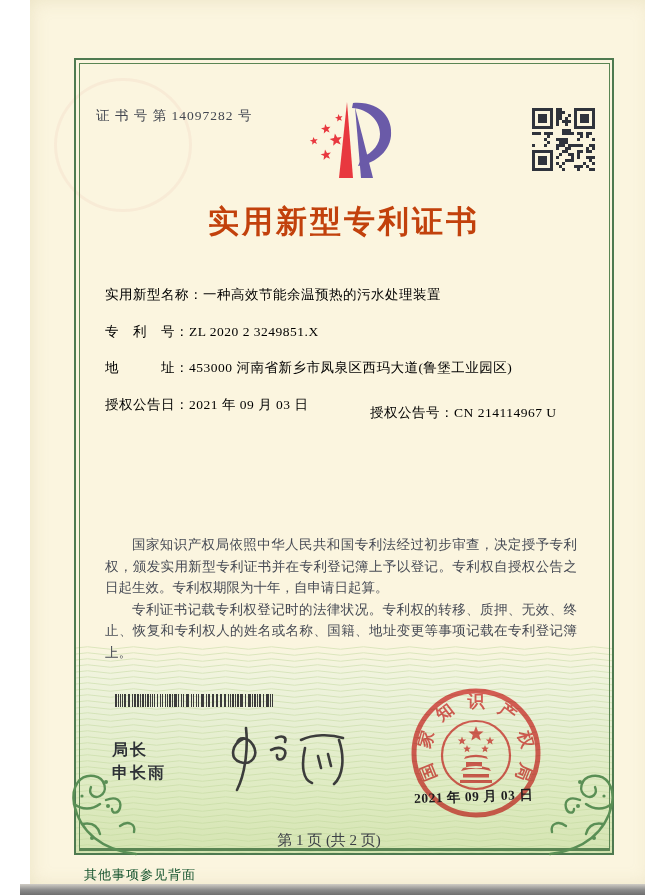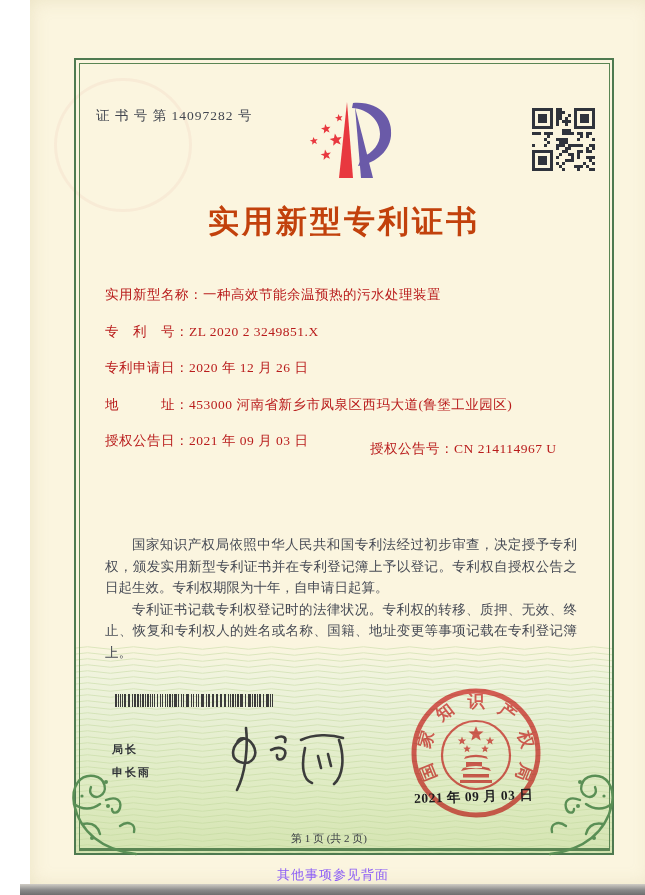--- a/index.html
+++ b/index.html
@@ -18,36 +18,36 @@
       background:linear-gradient(180deg,rgba(238,243,221,0) 0,rgba(238,243,221,.85) 14%,
                  #e9f0d6 32%,#ddeabf 75%,#d5e4b2 100%);}
   .waves{position:absolute;left:0;top:0;width:100%;height:100%;}
   
   .frame{left:54px;top:58px;width:540px;height:797px;border:2px solid #4e7a50;box-sizing:border-box;}
   .frame-inner{position:absolute;inset:2.5px;border:1px solid #5a8553;border-bottom-width:3px;}
   
   .cert-no{left:76px;top:107px;font-size:13.5px;letter-spacing:1px;color:#424650;}
   .title{left:54px;top:201px;width:540px;text-align:center;font-size:31px;font-weight:600;
          letter-spacing:3px;color:#c2410c;}
-  .fields{left:85px;top:286px;width:490px;font-size:13.5px;letter-spacing:.5px;color:#b91c1c;}
+  .fields{left:85px;top:286px;width:490px;font-size:13.5px;letter-spacing:.5px;color:#000000;}
   .frow{height:36.6px;position:relative;white-space:nowrap;}
   .grant-right{position:absolute;left:265px;top:8px;}
   .paras{left:85px;top:534px;width:472px;font-size:13.5px;line-height:21.5px;
          text-align:justify;color:#474b55;}
   .paras p{margin:0;text-indent:2em;}
   .signer{left:92px;top:738px;font-family:Liberation Serif, serif;
-          font-size:11px;font-weight:700;letter-spacing:2px;line-height:23px;color:#2f3237;}
+          font-size:16px;font-weight:700;letter-spacing:2px;line-height:23px;color:#2f3237;}
   .signature{left:193px;top:724px;}
   .barcode{left:95px;top:694px;}
   .seal{left:388px;top:685px;opacity:.85;mix-blend-mode:multiply;}
   .seal-date{left:394px;top:788px;font-size:13.5px;font-weight:600;letter-spacing:.5px;
              color:#1d1d1f;transform:rotate(-2deg);}
-  .page-note{left:54px;top:831px;width:510px;text-align:center;font-size:11px;color:#3c4046;}
-  .back-note{left:58px;top:866px;width:510px;text-align:center;font-size:13px;
-             letter-spacing:1px;color:#8b5cf6;}
+  .page-note{left:54px;top:831px;width:510px;text-align:center;font-size:15px;color:#3c4046;}
+  .back-note{left:64px;top:866px;width:510px;text-align:left;font-size:13px;
+             letter-spacing:1px;color:#14532d;}
   .logo{left:283px;top:94px;}
   .qr{left:512px;top:108px;}
   .fl{left:42px;top:766px;}
   .fl.r{left:524px;transform:scaleX(-1);}
 </style>
 </head>
 <body>
 
 <div class="stage">
 
@@ -189,21 +189,20 @@
       <rect x="0" y="42" width="21" height="21" fill="#2f333c"></rect>
       <rect x="3" y="45" width="15" height="15" fill="#fbf5df"></rect>
       <rect x="6" y="48" width="9" height="9" fill="#2f333c"></rect>
     </svg>
 
   <div class="abs title">实用新型专利证书</div>
 
   <div class="abs fields">
     <div class="frow"><span>实用新型名称：</span><span>一种高效节能余温预热的污水处理装置</span></div>
     <div class="frow"><span>专　利　号：</span><span>ZL 2020 2 3249851.X</span></div>
-    <div class="frow"><span>专利申请日：</span><span>2020 年 12 月 26 日</span></div>
     <div class="frow"><span>地　　　址：</span><span>453000 河南省新乡市凤泉区西玛大道(鲁堡工业园区)</span></div>
     <div class="frow">
       <span>授权公告日：</span><span>2021 年 09 月 03 日</span>
       <span class="grant-right"><span>授权公告号：</span><span>CN 214114967 U</span></span>
     </div>
   </div>
 
   <div class="abs paras">
     <p>国家知识产权局依照中华人民共和国专利法经过初步审查，决定授予专利权，颁发实用新型专利证书并在专利登记簿上予以登记。专利权自授权公告之日起生效。专利权期限为十年，自申请日起算。</p>
     <p>专利证书记载专利权登记时的法律状况。专利权的转移、质押、无效、终止、恢复和专利权人的姓名或名称、国籍、地址变更等事项记载在专利登记簿上。</p>

